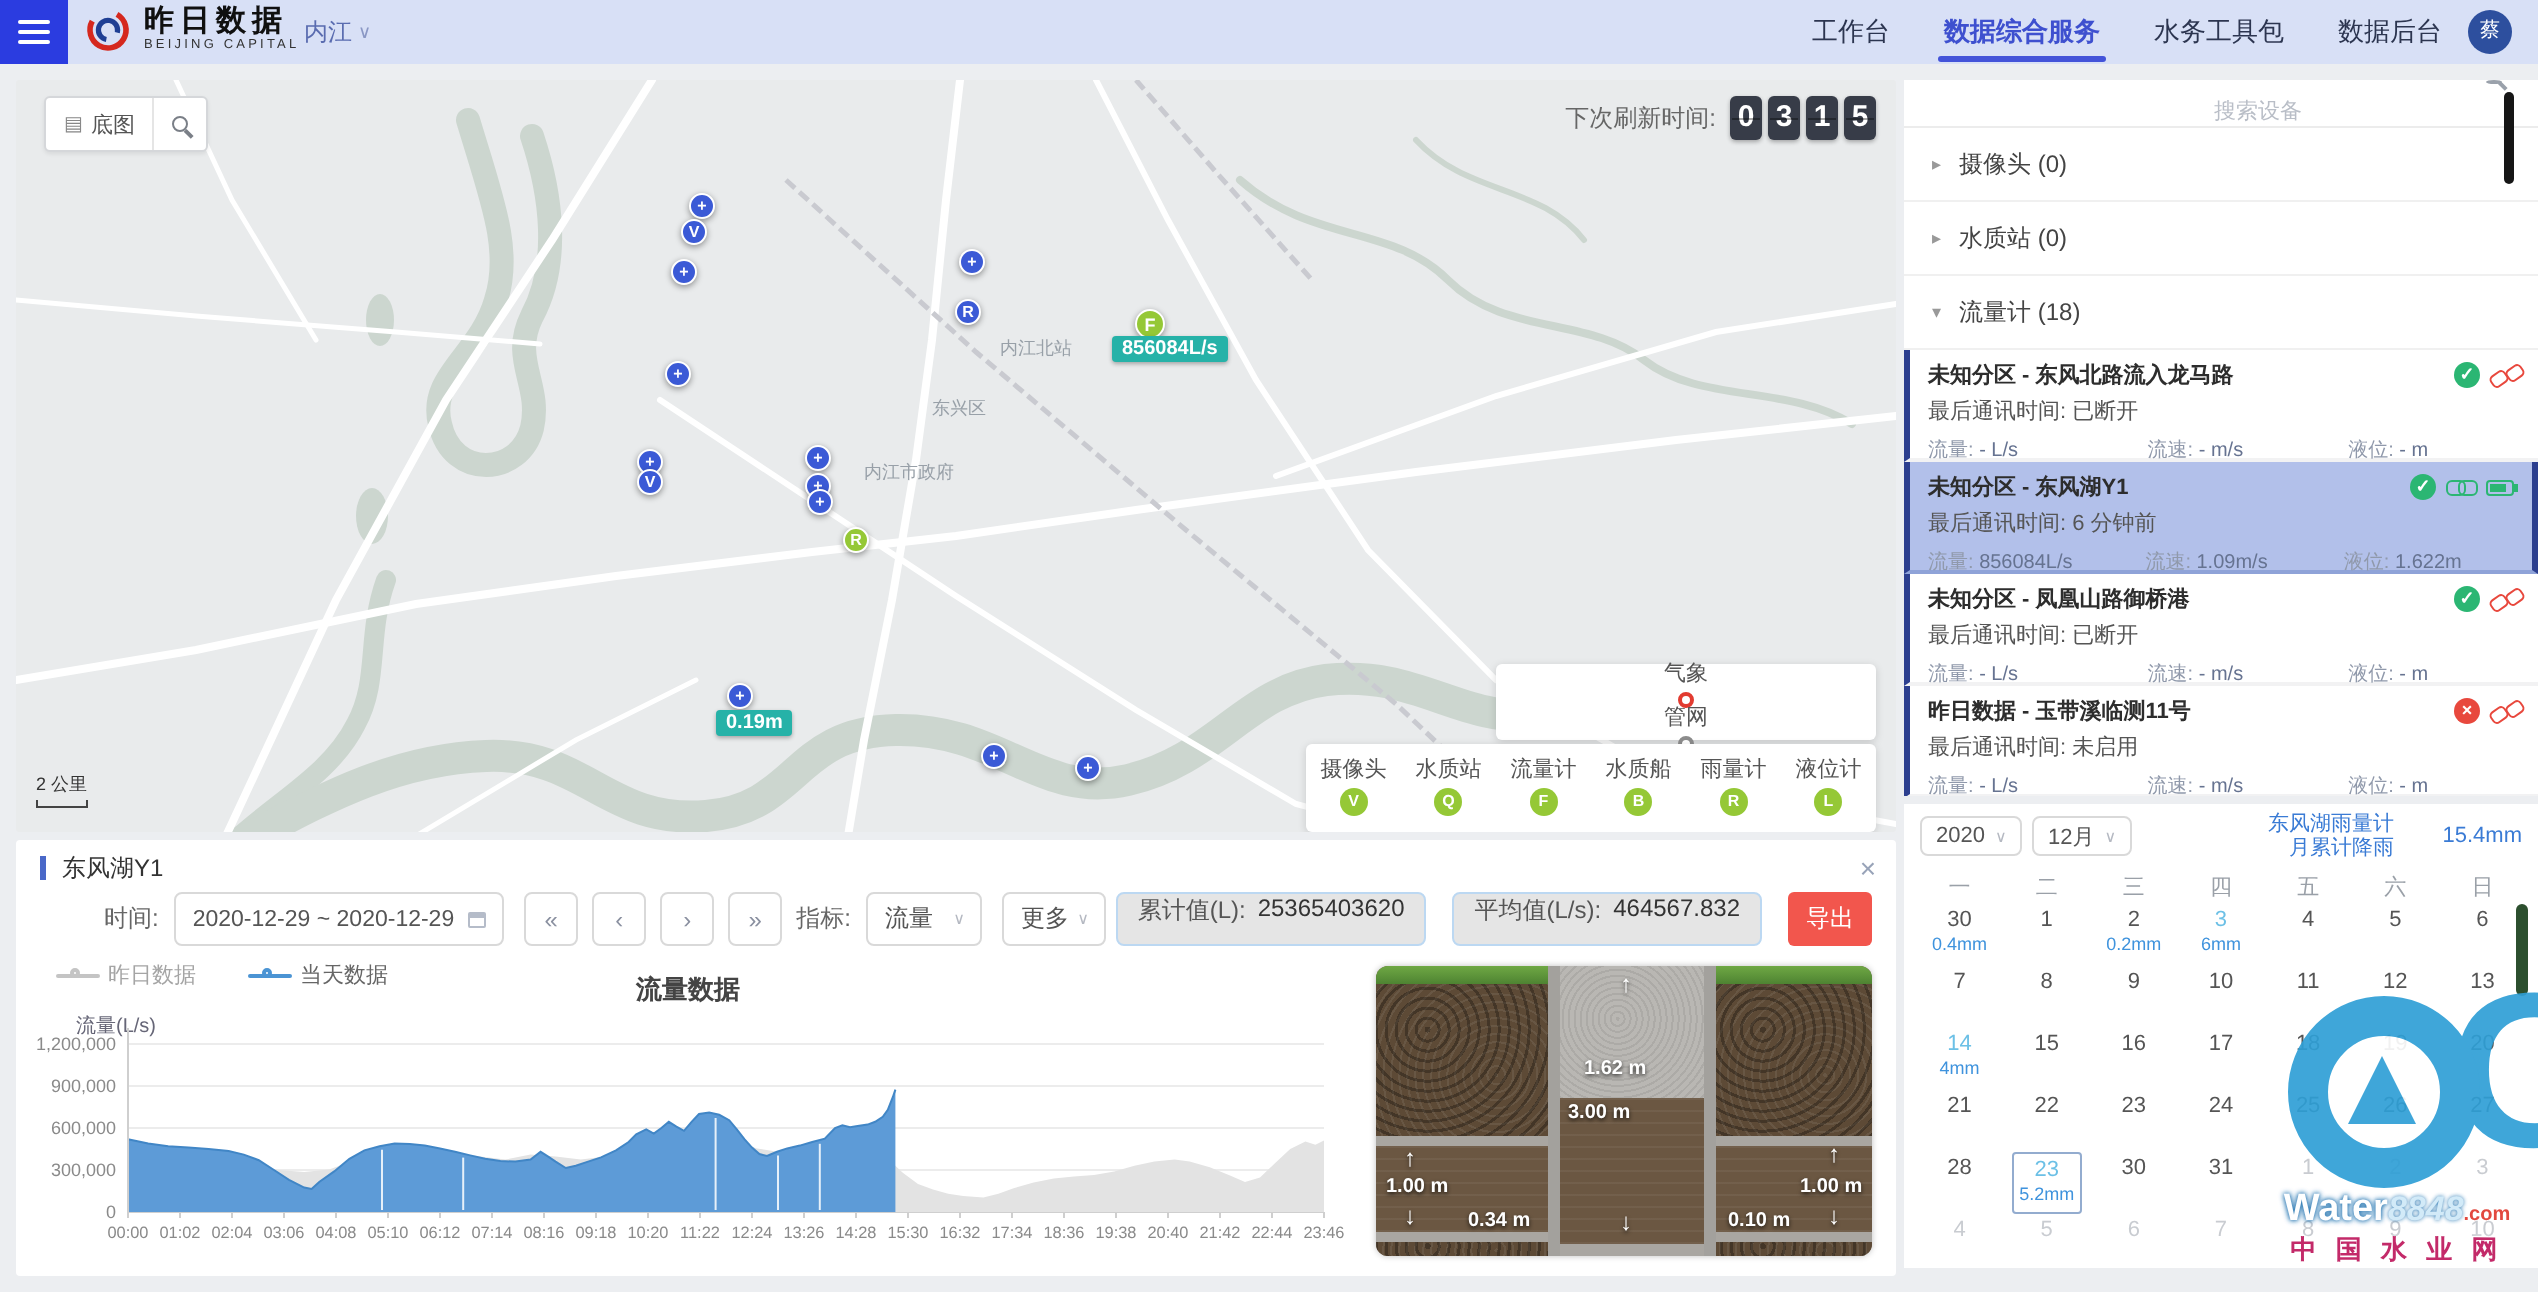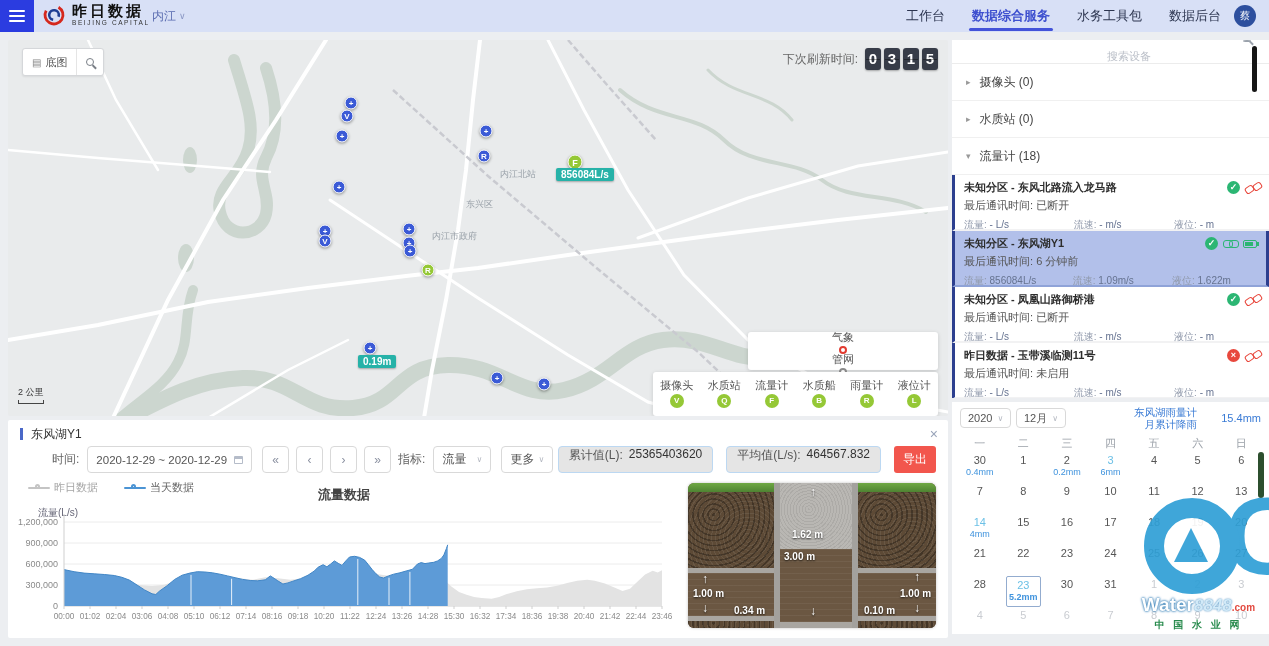--- a/index.html
+++ b/index.html
@@ -106,21 +106,21 @@
   .cal-total{position:absolute;right:8px;top:10px;font-size:11px;color:#3a7bd5;}
   .cal-weekdays{display:grid;grid-template-columns:repeat(7,1fr);padding:0 6px;height:18px;align-items:center;
                 text-align:center;font-size:11px;color:#9aa0a8;margin-top:2px;}
   .cal-days{display:grid;grid-template-columns:repeat(7,1fr);grid-auto-rows:31px;padding:0 6px;text-align:center;}
   .day{position:relative;padding-top:2px;}
   .dnum{font-size:11px;color:#555;line-height:13px;}
   .drain{font-size:9px;color:#3f93dd;line-height:10px;}
   .day.accent .dnum{color:#6cc0e6;}
   .day.muted .dnum{color:#c9ccd1;}
   .day.selected{border:1px solid #93accf;border-radius:2px;margin:0 4px;}
-  .day.selected .drain{font-weight:bold;}
+  .day.selected .drain{font-weight:normal;}
 
   
   .bottom-panel{position:absolute;left:8px;top:420px;width:940px;height:218px;background:#fff;border-radius:2px;}
   .bp-title-row{position:absolute;left:12px;top:5px;right:10px;height:18px;display:flex;align-items:center;}
   .bp-bar{width:3px;height:12px;background:#4a68c8;display:inline-block;}
   .bp-title{margin-left:8px;font-size:12px;color:#333;}
   .bp-close{margin-left:auto;color:#98a3b8;font-size:14px;cursor:pointer;line-height:14px;}
   .bp-toolbar{position:absolute;left:44px;top:26px;right:12px;display:flex;align-items:center;}
   .tb-label{font-size:12px;color:#666;}
   .date-box{height:27px;border:1px solid #d9d9d9;border-radius:4px;padding:0 8px;display:flex;align-items:center;
@@ -168,21 +168,21 @@
   .sb2{position:absolute;left:1258px;top:452px;width:6px;height:46px;background:#2c4f2e;border-radius:3px;z-index:40;cursor:pointer;}
   .watermark{position:absolute;left:1128px;top:498px;width:141px;height:148px;z-index:50;opacity:.92;pointer-events:none;}
   .wm-ring{position:absolute;left:16px;top:0;width:96px;height:96px;border:20px solid #2f9fd6;border-radius:50%;background:#fff;}
   .wm-g{position:absolute;left:96px;top:-26px;font-size:110px;font-weight:bold;color:#2f9fd6;font-family:"Liberation Sans",sans-serif;}
   .wm-arrow{position:absolute;left:46px;top:30px;width:0;height:0;border-left:17px solid transparent;
             border-right:17px solid transparent;border-bottom:34px solid #2f9fd6;}
   .wm-text{position:absolute;left:0;top:98px;width:141px;text-align:center;line-height:18px;white-space:nowrap;}
   .wm-brand{color:#fff;font-weight:bold;font-size:19px;text-shadow:0 0 3px #1b6fae,0 0 2px #1b6fae;}
   .wm-num{color:#cfe9f8;font-style:italic;font-weight:bold;font-size:17px;text-shadow:0 0 2px #1b6fae;}
   .wm-com{color:#e03a2f;font-weight:bold;font-size:10px;}
-  .wm-sub{color:#15803d;font-weight:bold;font-size:10px;letter-spacing:3px;text-shadow:0 0 2px #fff,1px 1px 0 #fff;line-height:16px;text-align:center;}
+  .wm-sub{color:#be185d;font-weight:bold;font-size:13px;letter-spacing:3px;text-shadow:0 0 2px #fff,1px 1px 0 #fff;line-height:16px;text-align:center;}
 </style>
 </head>
 <body>
 
 <div id="app">
 
   <div class="navbar">
     <div class="hamburger">
         <span></span>
         <span></span>

